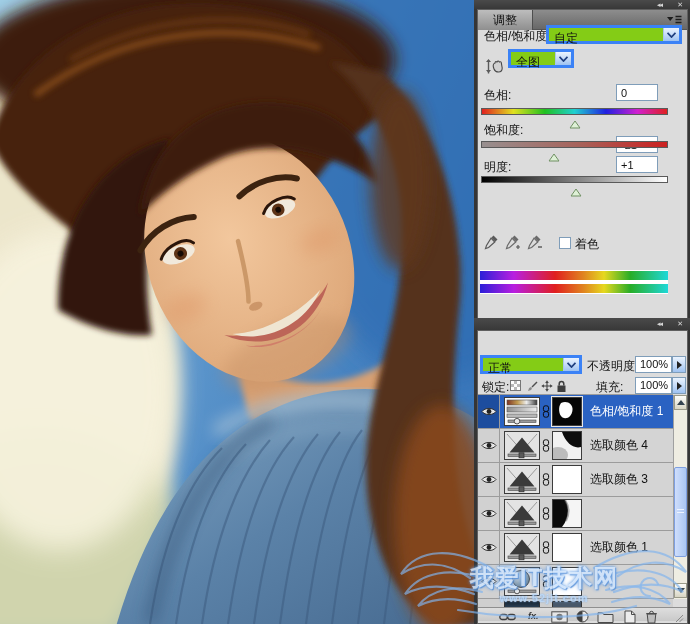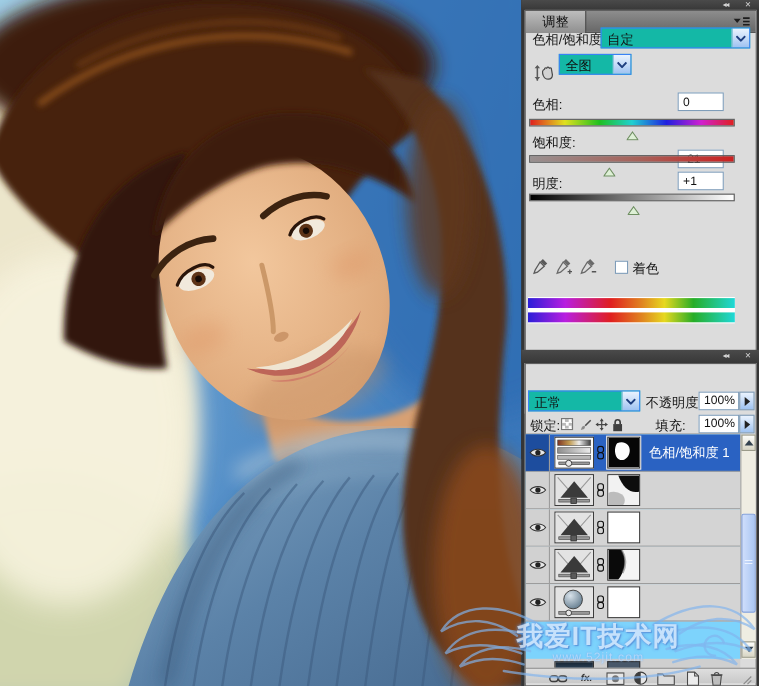--- a/index.html
+++ b/index.html
@@ -14,40 +14,40 @@
 .rightbg{position:absolute;left:474px;top:0;width:216px;height:624px;background:#353535}
 .strip{position:absolute;left:474px;width:216px;background:linear-gradient(#4a4a4a,#383838);color:#d6d6d6}
 .strip .g1{position:absolute;right:28px;top:0;font-size:7px;line-height:9px;letter-spacing:-1px}
 .strip .g2{position:absolute;right:7px;top:0;font-size:7px;line-height:9px}
 .panel{position:absolute;left:477px;width:211px;background:#dcdcdc;border:1px solid #5f5f5f}
 .tabbar{position:absolute;left:0;top:0;width:100%;height:20px;background:linear-gradient(#8d8d8d,#686868);border-bottom:1px solid #555}
 .tab{position:absolute;left:0;top:0;width:55px;height:20px;text-align:center;font-size:12px;line-height:20px;color:#101010;background:linear-gradient(#bdbdbd,#8f8f8f);border-right:1px solid #4e4e4e}
 .panelmenu{position:absolute;right:4px;top:4px;width:17px;height:12px}
 .lbl{position:absolute;font-size:12px;color:#141414;white-space:nowrap}
 .vinput{position:absolute;height:17px;width:42px;background:#fff;border:1px solid #7f9db9;font-size:11px;padding:1px 4px;color:#111;font-family:inherit}
-.dd{position:absolute;height:19px;background:#14b8a6;border:1px solid #3b82f6}
+.dd{position:absolute;height:19px;background:#84cc16;border:3px solid #3b82f6}
 .dd .txt{display:block;font-size:12px;color:#111;padding:2px 5px 0 5px;margin-right:17px;white-space:nowrap;overflow:hidden}
 .ddbtn{position:absolute;top:0;right:0;width:16px;height:100%;background:linear-gradient(#eaf3fe,#c8ddf8 48%,#9ec2f1);border-left:1px solid #aac6ea;display:flex;align-items:center;justify-content:center}
 .spin{position:absolute;width:14px;height:17px;background:linear-gradient(#eaf3fe,#c8ddf8 48%,#9ec2f1);border:1px solid #7f9db9;display:flex;align-items:center;justify-content:center}
 .spin i{display:block;width:0;height:0;border-left:5px solid #222;border-top:4px solid transparent;border-bottom:4px solid transparent}
 .gradbar{position:absolute;height:7px;border:1px solid #5a5a5a;width:187px;left:3px}
 .bar-hue{background:linear-gradient(to right,#e02020,#e0e020 17%,#20c020 34%,#20d0d0 50%,#2020e0 67%,#d020d0 84%,#e02020)}
 .bar-sat{background:linear-gradient(to right,#989090,#a86058 55%,#cc2020)}
 .bar-lig{background:linear-gradient(to right,#000,#fff)}
 .triwrap{position:absolute;left:3px;width:187px;height:10px}
 .tri{position:absolute;top:0;transform:translateX(-50%)}
 .cb{position:absolute;width:12px;height:12px;background:#fff;border:1px solid #7f9db9}
 .spectrum{position:absolute;left:2px;top:260px;width:188px;background:#fff;padding:1px 0}
 .spec{height:9px;background:linear-gradient(to right,#2b1fd8,#b81fe0 18%,#e01f1f 40%,#e08420 55%,#e6d81f 66%,#27ad27 80%,#1fd8d8)}
 .specgap{height:4px;background:#fff}
 .toolbar{position:absolute;left:0;bottom:0;width:100%;height:21px;border-top:1px solid #8f8f8f;background:linear-gradient(#e2e2e2,#cfcfcf)}
 .ticon{position:absolute;top:3px}
 .lockicon{position:absolute;top:49px}
 .checker{width:11px;height:11px;border:1px solid #777;background:repeating-conic-gradient(#b9b9b9 0 25%,#fdfdfd 0 50%);background-size:6px 6px}
-.llist{position:absolute;left:0;top:64px;width:195px;height:204px;background:#7dd3fc}
+.llist{position:absolute;left:0;top:64px;width:195px;height:204px;background:#22c55e}
 .lrow{position:relative;width:100%;height:34px;background:#d4d4d4;border-bottom:1px solid #9c9c9c}
 .lrow.selected{background:#2a62c2}
 .lrow.selected .lname{color:#fff}
 .eyebox{position:absolute;left:0;top:0;width:22px;height:33px;border-right:1px solid #9c9c9c;display:flex;align-items:center;justify-content:center;background:rgba(205,205,205,.55)}
 .lrow.selected .eyebox{background:#1d4d9e}
 .thumb{position:absolute;left:26px;top:2px;width:36px;height:29px;border:1px solid #3c3c3c;background:#fff}
 .linkico{position:absolute;left:64px;top:10px}
 .mask{position:absolute;left:74px;top:2px;width:30px;height:29px;border:1px solid #3c3c3c;background:#fff;overflow:hidden}
 .lrow.selected .mask{box-shadow:0 0 0 1px #e8e8e8}
 .lname{position:absolute;left:112px;top:0;font-size:12px;line-height:33px;color:#111;white-space:nowrap}
@@ -62,21 +62,21 @@
 .sbbtn{position:absolute;left:0;width:13px;height:15px;background:linear-gradient(#fdfdfa,#d8d5c4);border:1px solid #9a9a8a;display:flex;align-items:center;justify-content:center}
 .sbbtn i{display:block;width:0;height:0}
 .sb-up i{border-left:4px solid transparent;border-right:4px solid transparent;border-bottom:5px solid #33424f}
 .sb-dn i{border-left:4px solid transparent;border-right:4px solid transparent;border-top:5px solid #33424f}
 .sbthumb{position:absolute;left:0;top:72px;width:13px;height:90px;background:linear-gradient(90deg,#cfdefc,#aac6f2);border:1px solid #7e9fe0;border-radius:2px}
 .sbthumb:after{content:"";position:absolute;left:2px;right:2px;top:41px;height:6px;background:repeating-linear-gradient(#eef4ff 0 1px,transparent 1px 3px)}
 
 
 .wm{position:absolute;left:398px;top:540px;width:292px;height:84px;pointer-events:none;opacity:.9}
 .wm-title{position:absolute;left:0;top:22px;width:100%;text-align:center;font-size:24px;font-weight:bold;letter-spacing:1px;color:rgba(225,238,255,.85);text-shadow:0 0 2px #6fa6e8,0 0 4px #5d97e0,1px 1px 1px #4d87d0}
-.wm-url{position:absolute;left:0;top:52px;width:100%;text-align:center;font-size:11px;font-weight:normal;letter-spacing:1px;color:rgba(190,218,250,.9);text-shadow:0 0 2px #6fa6e8}
+.wm-url{position:absolute;left:0;top:52px;width:100%;text-align:center;font-size:11px;font-weight:bold;letter-spacing:1px;color:rgba(190,218,250,.9);text-shadow:0 0 2px #6fa6e8}
 .wm svg{position:absolute;left:0;top:0}
 </style>
 </head>
 <body>
 
 <div class="stage">
 
   <svg class="photo" viewBox="0 0 474 624" preserveAspectRatio="none">
     <defs>
       <linearGradient id="sky" x1="0" y1="0" x2="1" y2="0.5">
@@ -403,20 +403,21 @@
           <rect x="1.4" y="0.8" width="5.2" height="5.6" rx="2" fill="none" stroke="#0c0c0c"></rect>
           <rect x="1.4" y="6.6" width="5.2" height="5.6" rx="2" fill="none" stroke="#0c0c0c"></rect>
         </svg>
         <span class="mask">
           <svg width="28" height="27" viewBox="0 0 28 27">
             <rect width="28" height="27" fill="#f2f2f2"></rect>
             <path d="M9 0 H28 V15 C20 17 13 11 9 0 Z" fill="#0d0d0d"></path>
             <ellipse cx="5" cy="23" rx="10" ry="8" fill="#8f8f8f" opacity="0.55"></ellipse>
           </svg>
         </span>
+        <span class="lname">选取颜色 4</span>
       </div>
 
       <div class="lrow">
         <span class="eyebox">
           <svg width="16" height="11" viewBox="0 0 16 11">
             <path d="M1 5.5 C4 1.4 12 1.4 15 5.5 C12 9.6 4 9.6 1 5.5 Z" fill="#e6e6e6" stroke="#333"></path>
               <circle cx="8" cy="5.5" r="2.4" fill="#222"></circle>
           </svg>
         </span>
         <span class="thumb">
@@ -426,20 +427,21 @@
             <path d="M17 5.5 L29.5 20.5 H4.5 Z" fill="#3a3a3a"></path>
             <rect x="3" y="22" width="28" height="2.4" fill="#9a9a9a" stroke="#444" stroke-width="0.6"></rect>
             <rect x="14" y="20.8" width="5" height="5" fill="#5a5a5a" stroke="#2e2e2e" stroke-width="0.7"></rect>
           </svg>
         </span>
         <svg class="linkico" width="8" height="13" viewBox="0 0 8 13">
           <rect x="1.4" y="0.8" width="5.2" height="5.6" rx="2" fill="none" stroke="#0c0c0c"></rect>
           <rect x="1.4" y="6.6" width="5.2" height="5.6" rx="2" fill="none" stroke="#0c0c0c"></rect>
         </svg>
         <span class="mask"></span>
+        <span class="lname">选取颜色 3</span>
       </div>
 
       <div class="lrow">
         <span class="eyebox">
           <svg width="16" height="11" viewBox="0 0 16 11">
             <path d="M1 5.5 C4 1.4 12 1.4 15 5.5 C12 9.6 4 9.6 1 5.5 Z" fill="#e6e6e6" stroke="#333"></path>
               <circle cx="8" cy="5.5" r="2.4" fill="#222"></circle>
           </svg>
         </span>
         <span class="thumb">
@@ -457,20 +459,43 @@
         </svg>
         <span class="mask">
           <svg width="28" height="27" viewBox="0 0 28 27">
             <rect width="28" height="27" fill="#f5f5f5"></rect>
             <path d="M0 0 H12 C17 8 15.5 19 9 27 H0 Z" fill="#0a0a0a"></path>
             <path d="M12 0 C16 6 16.5 14 13 21" stroke="#666" stroke-width="2" fill="none" opacity="0.5"></path>
           </svg>
         </span>
       </div>
 
+      <div class="lrow">
+        <span class="eyebox">
+          <svg width="16" height="11" viewBox="0 0 16 11">
+            <path d="M1 5.5 C4 1.4 12 1.4 15 5.5 C12 9.6 4 9.6 1 5.5 Z" fill="#e6e6e6" stroke="#333"></path>
+              <circle cx="8" cy="5.5" r="2.4" fill="#222"></circle>
+          </svg>
+        </span>
+        <span class="thumb">
+          <svg width="34" height="27" viewBox="0 0 34 27">
+            <rect width="34" height="27" fill="#e3e3e3"></rect>
+            <path d="M2 2 L17 19 M32 2 L17 19" stroke="#9a9a9a" stroke-width="1"></path>
+            <path d="M17 5.5 L29.5 20.5 H4.5 Z" fill="#3a3a3a"></path>
+            <rect x="3" y="22" width="28" height="2.4" fill="#9a9a9a" stroke="#444" stroke-width="0.6"></rect>
+            <rect x="14" y="20.8" width="5" height="5" fill="#5a5a5a" stroke="#2e2e2e" stroke-width="0.7"></rect>
+          </svg>
+        </span>
+        <svg class="linkico" width="8" height="13" viewBox="0 0 8 13">
+          <rect x="1.4" y="0.8" width="5.2" height="5.6" rx="2" fill="none" stroke="#0c0c0c"></rect>
+          <rect x="1.4" y="6.6" width="5.2" height="5.6" rx="2" fill="none" stroke="#0c0c0c"></rect>
+        </svg>
+        <span class="mask"></span>
+        <span class="lname">选取颜色 1</span>
+      </div>
 
       <div class="lrow">
         <span class="eyebox">
           <svg width="16" height="11" viewBox="0 0 16 11">
             <path d="M1 5.5 C4 1.4 12 1.4 15 5.5 C12 9.6 4 9.6 1 5.5 Z" fill="#e6e6e6" stroke="#333"></path>
               <circle cx="8" cy="5.5" r="2.4" fill="#222"></circle>
           </svg>
         </span>
         <span class="thumb">
           <svg width="34" height="27" viewBox="0 0 34 27">

